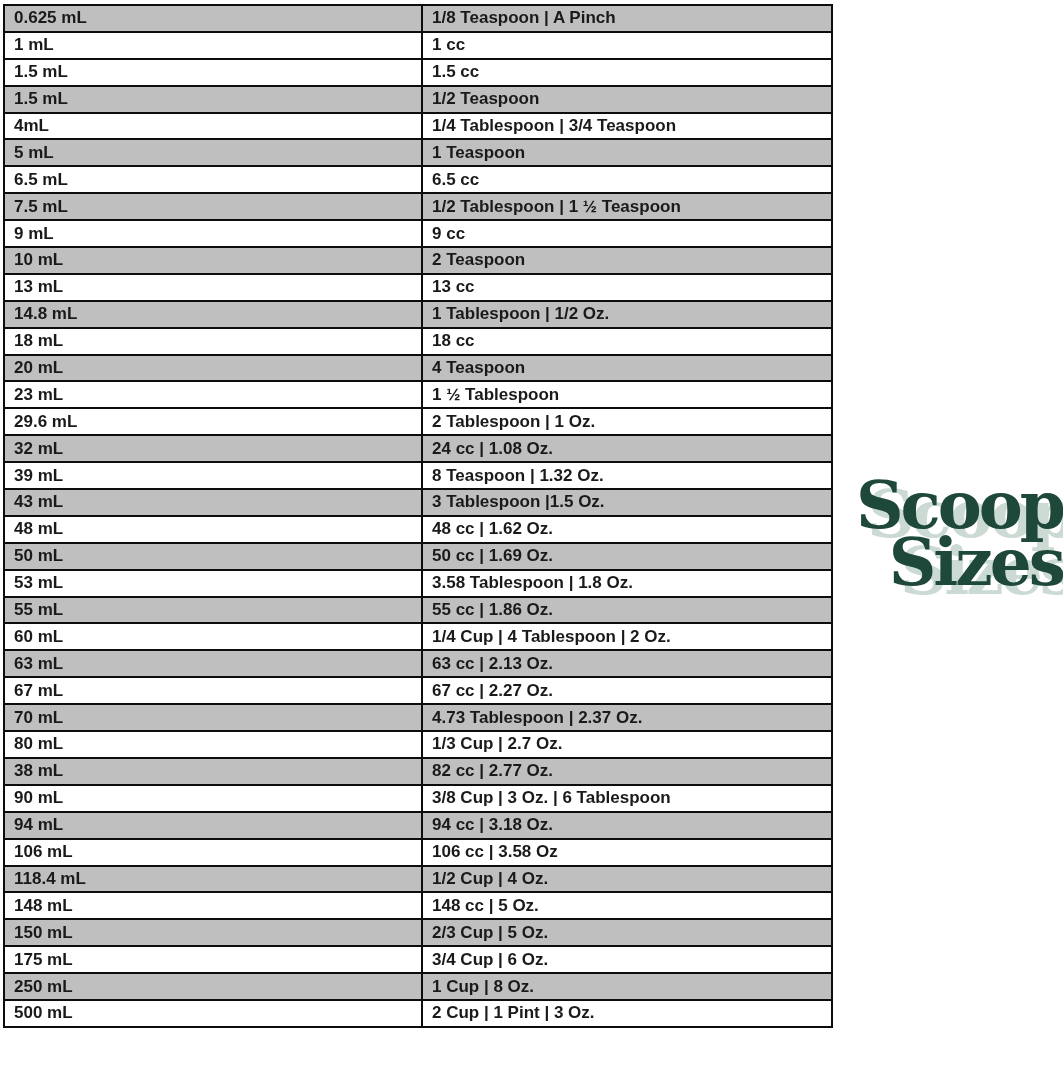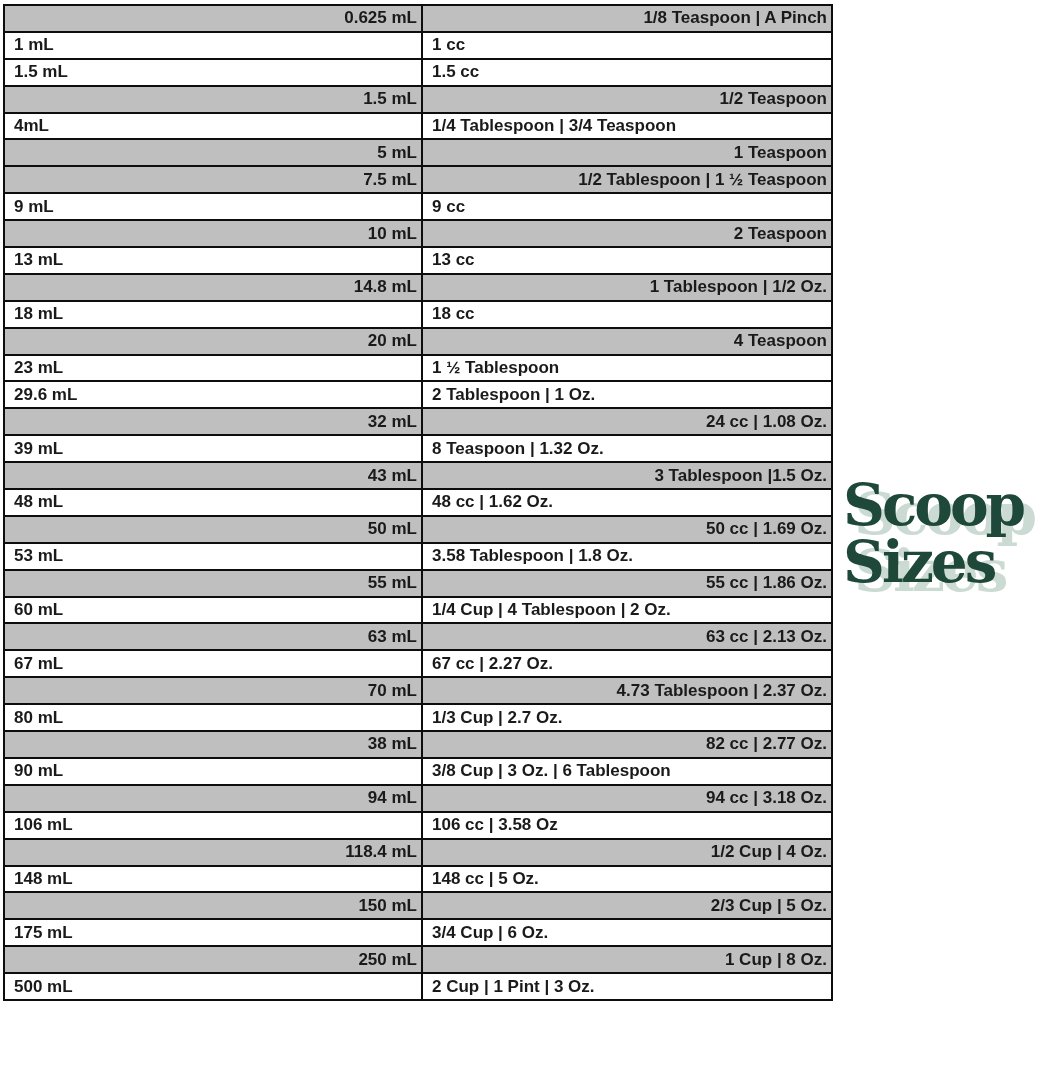--- a/index.html
+++ b/index.html
@@ -24,31 +24,30 @@
     font-weight: 600;
     color: var(--text, #1a1a1a);
     padding: 0 4px 0 9px;
     vertical-align: middle;
     white-space: nowrap;
     overflow: hidden;
     background: var(--row-bg, #ffffff);
   }
   table.conversion tr.alt td {
     background: var(--row-alt-bg, #bfbfbf);
-    text-align: right;
   }
   .col-ml { width: 418px; }
   .logo {
     position: absolute;
     left: 843px; top: 477px;
     width: 220px;
-    text-align: left;
+    text-align: right;
     font-family: "DejaVu Serif", serif;
     font-weight: bold;
-    font-size: 58px;
+    font-size: 66px;
     line-height: 57px;
     letter-spacing: -3px;
     color: var(--logo-green, #1e4839);
     text-shadow: 11px 9px 0 var(--logo-shadow, #cbdad2);
     user-select: none;
   }
 </style>
 </head>
 <body>
 
@@ -75,20 +74,24 @@
         <td>1/2 Teaspoon</td>
       </tr>
       <tr>
         <td>4mL</td>
         <td>1/4 Tablespoon | 3/4 Teaspoon</td>
       </tr>
       <tr class="alt">
         <td>5 mL</td>
         <td>1 Teaspoon</td>
       </tr>
+      <tr>
+        <td>6.5 mL</td>
+        <td>6.5 cc</td>
+      </tr>
       <tr class="alt">
         <td>7.5 mL</td>
         <td>1/2 Tablespoon | 1 ½ Teaspoon</td>
       </tr>
       <tr>
         <td>9 mL</td>
         <td>9 cc</td>
       </tr>
       <tr class="alt">
         <td>10 mL</td>

